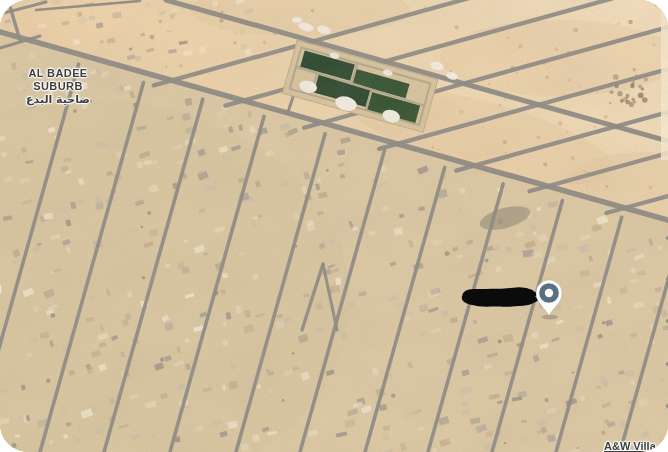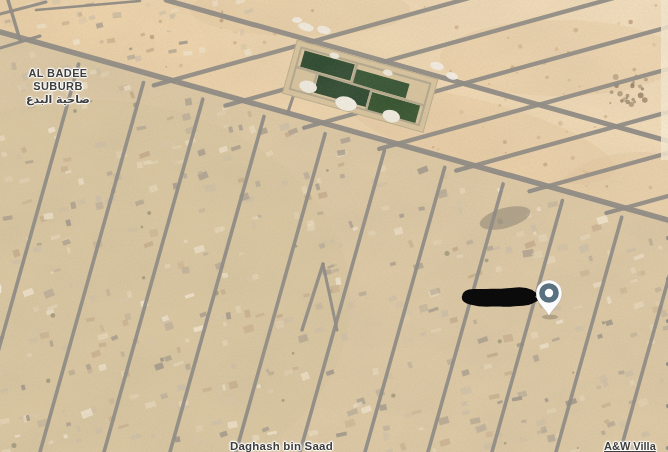--- a/index.html
+++ b/index.html
@@ -1,17 +1,17 @@
 <!DOCTYPE html>
 <html><head>
 <meta charset="utf-8">
 <style>
   html,body{margin:0;padding:0;}
   body{width:668px;height:452px;overflow:hidden;font-family:"Liberation Sans",sans-serif;}
-  #map{position:relative;width:668px;height:452px;overflow:hidden;background:#e7cba0;}
+  #map{position:relative;width:668px;height:452px;overflow:hidden;background:#e7cba0;border-radius:28px;}
   #map svg{position:absolute;left:0;top:0;display:block;}
   .maplabel{
     position:absolute;color:#3e3e3c;font-weight:bold;
     text-shadow:-1px 0 1px #fff,1px 0 1px #fff,0 -1px 1px #fff,0 1px 1px #fff,0 0 3px #fff,0 0 3px #fff;
     white-space:nowrap;pointer-events:none;
   }
   #suburb-label{left:14px;top:67px;width:88px;text-align:center;font-size:11px;line-height:13px;letter-spacing:.4px;}
   #suburb-label .ar{font-size:11px;letter-spacing:0;direction:rtl;font-family:"DejaVu Sans",sans-serif;}
   #street-label{left:230px;top:440px;font-size:11.5px;letter-spacing:.2px;}
   #poi-label{left:604px;top:440px;font-size:11px;text-decoration:underline;}
@@ -786,16 +786,15 @@
       <circle r="9.8" fill="#597080"></circle>
       <circle r="4.2" fill="#ffffff"></circle>
     </g>
   </svg>
 
   <div class="maplabel" id="suburb-label">
     <div>AL BADEE</div>
     <div>SUBURB</div>
     <div class="ar">ضاحية البدع</div>
   </div>
-  <div class="maplabel" id="street-label">Daghash bin Saad</div>
   <div class="maplabel" id="poi-label">A&amp;W Villa</div>
   <div class="maplabel" id="edge-frag">I</div>
 </div>
 
 </body></html>

